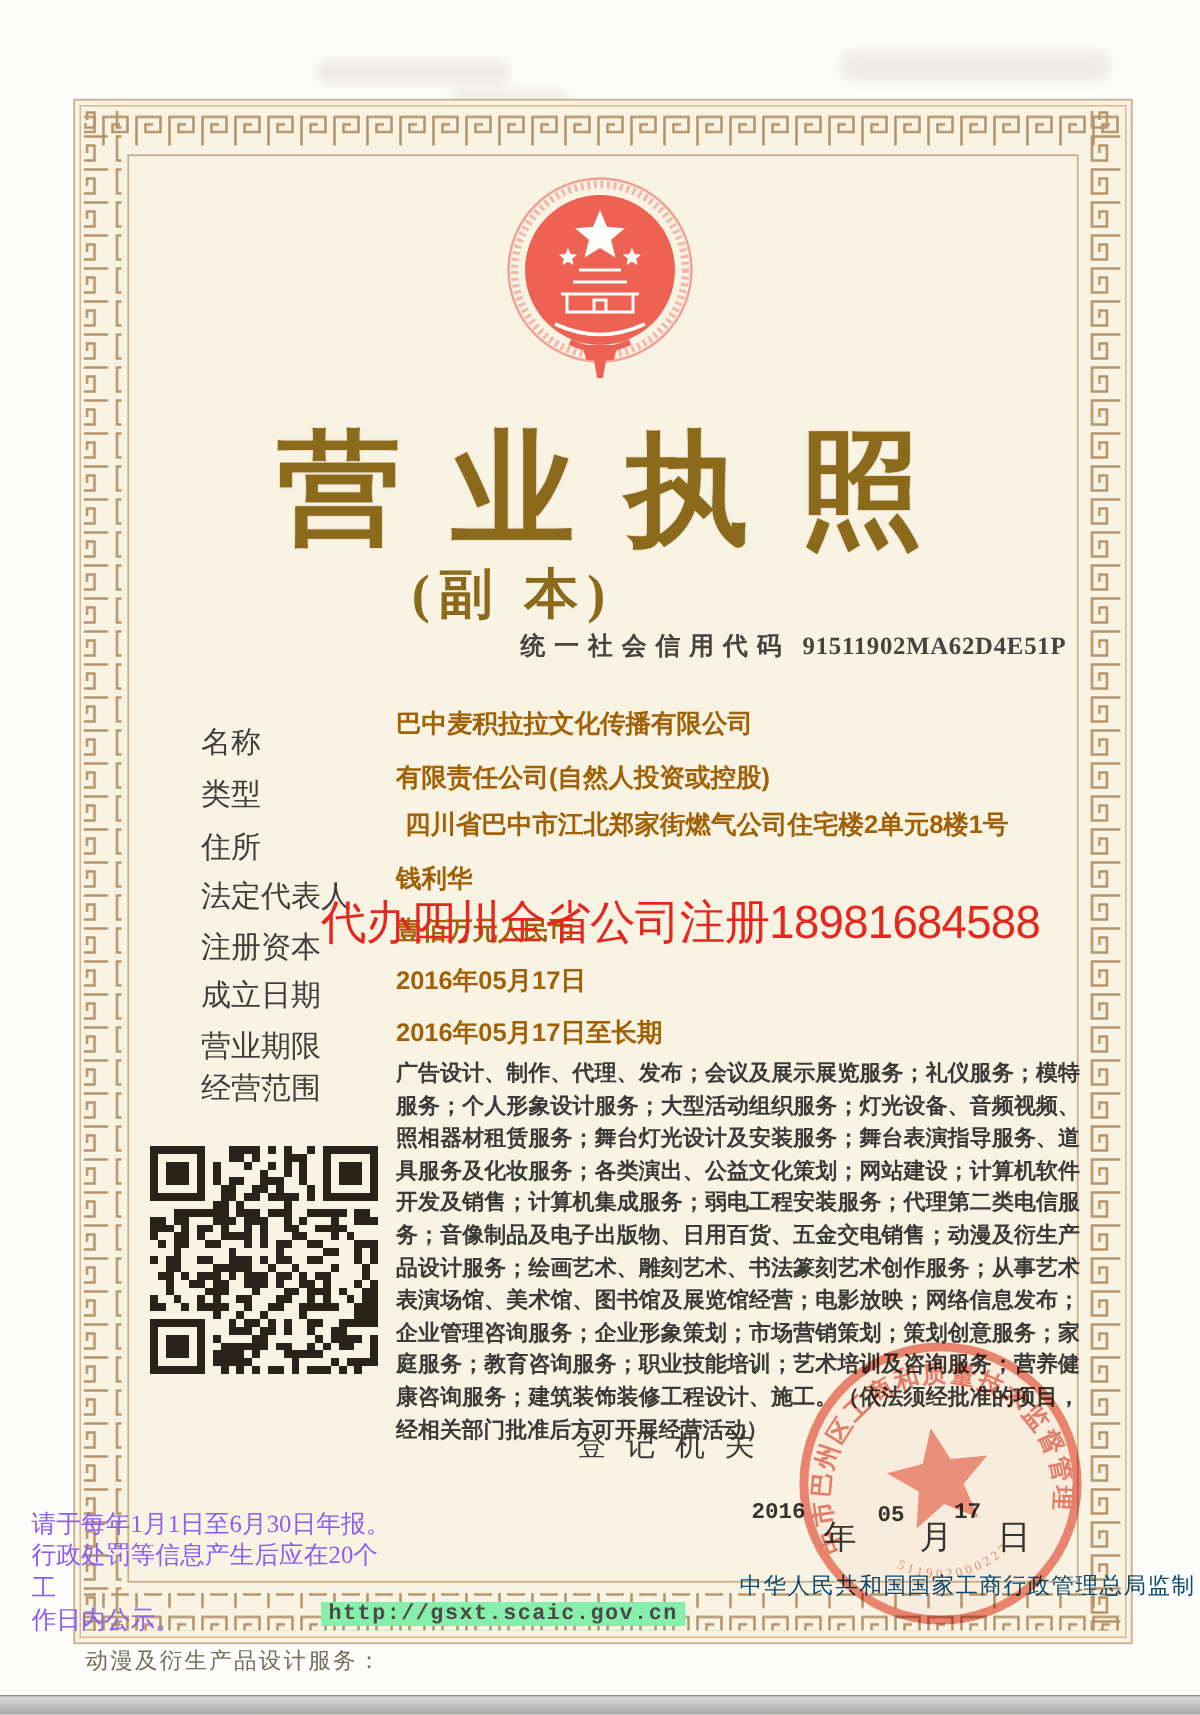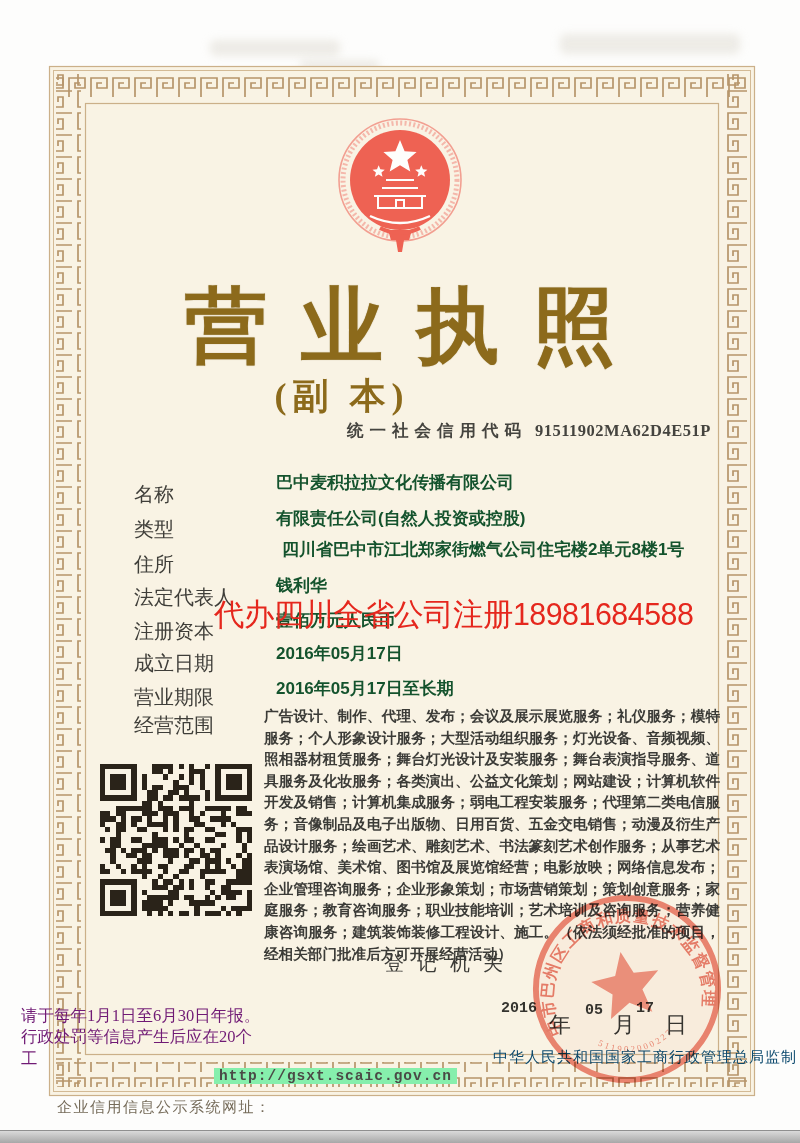--- a/index.html
+++ b/index.html
@@ -48,24 +48,23 @@
   .flabel{
     position:absolute;left:134px;width:113px;
     font-size:20px;color:#3f3e39;font-weight:500;
     text-align:justify;text-align-last:justify;
     font-family:"Liberation Serif",serif;white-space:nowrap;
     display:inline-block;
   }
   .flabel::after{content:"";display:inline-block;width:100%;}
   .fvalue{
     position:absolute;left:264px;width:458px;
-    font-size:17px;font-weight:bold;color:#14532d;
+    font-size:17px;font-weight:bold;color:#a16207;
     font-family:"Liberation Sans","DejaVu Sans",sans-serif;
     white-space:nowrap;
-    margin-left:12px;
   }
   .scope-text{
     position:absolute;left:264px;top:0;width:456px;
     font-size:14.6px;font-weight:bold;color:#3b3b37;
     line-height:21.6px;text-align:justify;white-space:normal;
     font-family:"Liberation Sans","DejaVu Sans",sans-serif;
   }
   .registry{
     left:384px;top:950px;z-index:3;
     font-size:20px;color:#3c3b37;font-weight:500;letter-spacing:13px;
@@ -81,21 +80,21 @@
   
   .watermark{
     left:214px;top:594px;z-index:6;white-space:nowrap;
     font-size:31px;color:#e5271d;letter-spacing:-.5px;
     font-family:"Liberation Sans","DejaVu Sans",sans-serif;
     transform:scaleX(.98);transform-origin:left;
   }
   
   .notice{
     left:21px;top:1005px;width:242px;z-index:4;
-    font-size:16.5px;line-height:21.4px;color:#701a75;font-weight:500;
+    font-size:16.5px;line-height:21.4px;color:#8b5cf6;font-weight:500;
   }
   .gsxt-url{
     left:214px;top:1068px;z-index:4;
     font-size:14.5px;font-weight:bold;color:#4a4a46;letter-spacing:1px;
     background:#86efac;padding:0 5px;
     font-family:"Liberation Mono","DejaVu Sans Mono",monospace;
   }
   .footer-left{
     left:57px;top:1098px;z-index:3;
     font-size:15px;color:#766c5a;letter-spacing:1.5px;
@@ -630,20 +629,21 @@
   <text font-size="9" fill="#ec8473" letter-spacing="2.5" font-family="'Liberation Serif',serif">
     <textPath href="#sealBotArc" startOffset="50%" text-anchor="middle">511902000227</textPath>
   </text>
 </svg>
 
 <div class="abs watermark">代办四川全省公司注册18981684588</div>
 
 <div class="abs notice">
   <div>请于每年1月1日至6月30日年报。</div>
   <div>行政处罚等信息产生后应在20个工</div>
+  <div>作日内公示。</div>
 </div>
 
 <div class="abs gsxt-url">http://gsxt.scaic.gov.cn</div>
 
-<div class="abs footer-left">企业信用信息公示系统网址：</div>
+<div class="abs footer-left">动漫及衍生产品设计服务：</div>
 <div class="abs footer-right">中华人民共和国国家工商行政管理总局监制</div>
 
 <div class="abs scan-edge"></div>
 
 </body></html>

